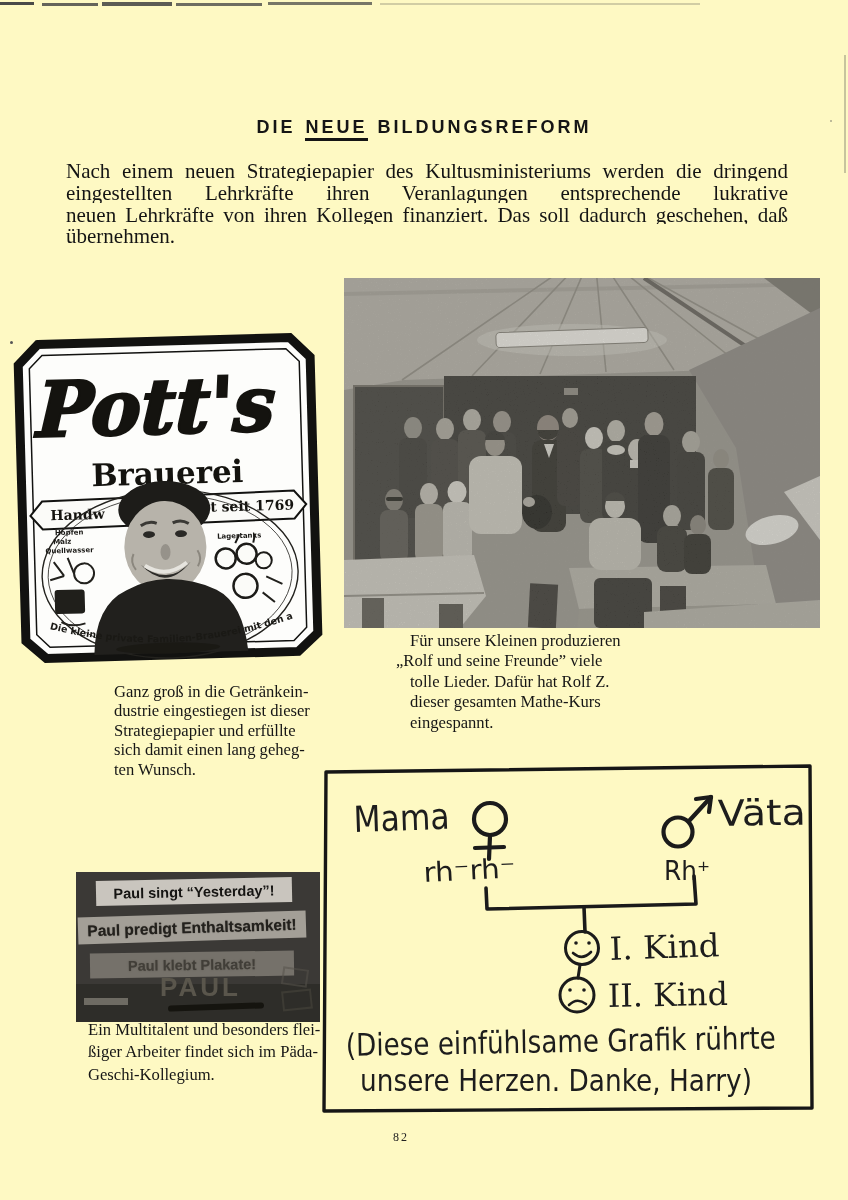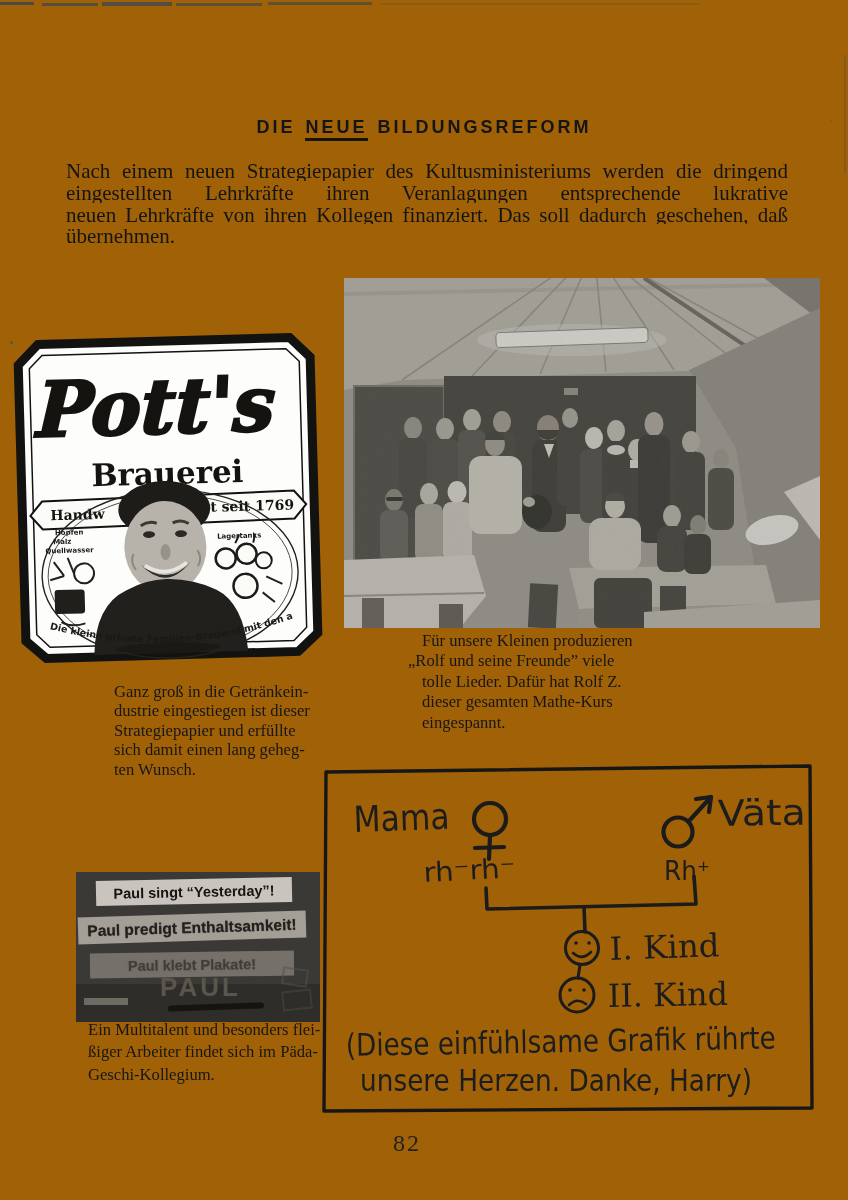--- a/index.html
+++ b/index.html
@@ -1,37 +1,37 @@
 <!DOCTYPE html>
 <html><head>
 <meta charset="utf-8">
 <style>
   html,body{margin:0;padding:0;background:#e8e8e6;}
   .page{
     position:relative;width:848px;height:1200px;margin:0 auto;
-    background:#a16207;overflow:hidden;
+    background:#fef9c3;overflow:hidden;
     font-family:"Liberation Serif",serif;color:#1b1b1b;
   }
   
   .scanline{position:absolute;background:#4a4a48;}
   
   .title{
     position:absolute;top:110px;left:0;width:848px;text-align:center;
     font-family:"Liberation Sans",sans-serif;font-weight:bold;
     font-variant:small-caps;text-transform:lowercase;
     font-size:25px;letter-spacing:3px;color:#151515;
   }
   .title .u{border-bottom:3px solid #151515;padding-bottom:0px;}
   
   .intro{position:absolute;left:66px;top:159px;width:722px;font-size:21px;color:#141414;}
   .intro .jline{text-align:justify;text-align-last:justify;height:21.8px;overflow:hidden;word-spacing:1px;}
   .intro .lastline{text-align:left;height:21.8px;}
   
   .cap{position:absolute;font-size:16.6px;line-height:19.4px;color:#161616;}
-  .cap-photo{left:408px;top:631px;width:320px;padding-left:14px;line-height:20.4px;}
+  .cap-photo{left:396px;top:631px;width:320px;padding-left:14px;line-height:20.4px;}
   .cap-photo .hangq{margin-left:-14px;}
   .cap-potts{left:114px;top:682px;width:250px;}
   .cap-paul{left:88px;top:1019px;width:280px;line-height:22.4px;}
   
   .potts-wrap{position:absolute;left:12px;top:331px;width:312px;height:334px;transform:rotate(-1.6deg);}
   .photo-wrap{position:absolute;left:344px;top:278px;width:476px;height:350px;}
   .diagram-wrap{position:absolute;left:318px;top:762px;width:500px;height:354px;}
   
   .paul{position:absolute;left:76px;top:872px;width:244px;height:150px;background:#3b3936;overflow:hidden;}
   .paul .strip{position:absolute;display:flex;align-items:center;justify-content:center;
@@ -43,21 +43,21 @@
   .paul .s3{left:14px;top:80px;width:204px;height:25px;background:#75716a;transform:rotate(-0.8deg);
     font-size:14.5px;color:#413e38;text-shadow:0 0 1.5px #5a564e;}
   .paul .band{position:absolute;left:0;bottom:0;width:244px;height:38px;background:#2e2d29;}
   .paul .big{position:absolute;left:84px;top:100px;font-family:"Liberation Sans",sans-serif;
     font-weight:bold;font-size:26px;letter-spacing:3px;color:#5a564c;filter:blur(0.4px);}
   .paul .blob1{position:absolute;left:8px;top:126px;width:44px;height:7px;background:#7e7a72;opacity:.8;}
   .paul .squig{position:absolute;left:92px;top:132px;width:96px;height:6px;background:#15140f;
     border-radius:4px;transform:rotate(-2deg);}
   .paul .mark1{position:absolute;right:12px;top:96px;width:22px;height:14px;border:2px solid #55524a;opacity:.55;transform:rotate(8deg);}
   .paul .mark2{position:absolute;right:8px;top:118px;width:26px;height:16px;border:2px solid #4c493f;opacity:.5;transform:rotate(-6deg);}
-  .pagenum{position:absolute;left:393px;top:1130px;font-size:24px;letter-spacing:2px;color:#222;}
+  .pagenum{position:absolute;left:393px;top:1130px;font-size:12px;letter-spacing:2px;color:#222;}
   .speck{position:absolute;background:#555;border-radius:50%;}
   svg text{user-select:none;}
 </style>
 </head>
 <body>
 
 <div class="page">
 
   <div class="scanline" style="left:0;top:2px;width:34px;height:3px;"></div>
   <div class="scanline" style="left:42px;top:3px;width:56px;height:3px;opacity:.85;"></div>

